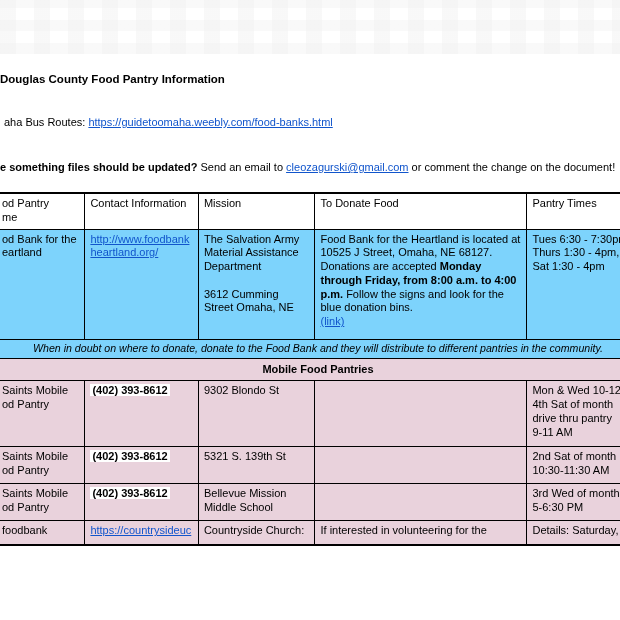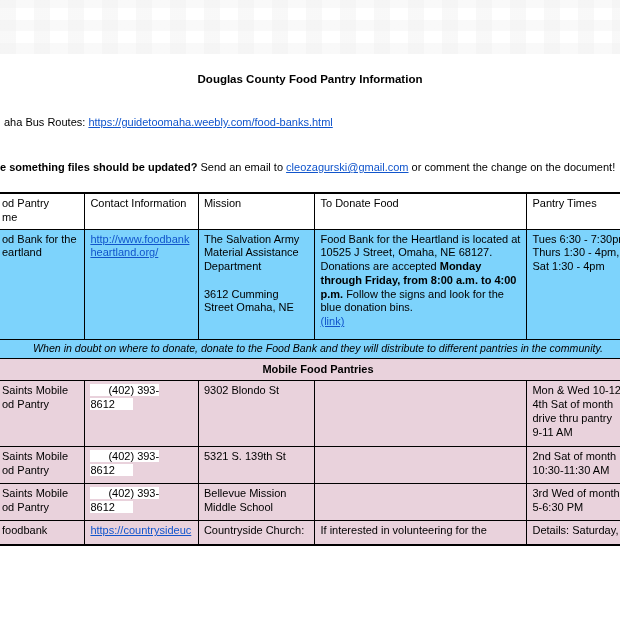--- a/index.html
+++ b/index.html
@@ -9,42 +9,42 @@
     font-family:"Liberation Sans","DejaVu Sans",sans-serif;
     font-size:11px;line-height:1.25;
   }
   a{color:#1155cc;text-decoration:underline;cursor:pointer;}
   .faded-pattern{
     position:absolute;top:0;left:0;width:620px;height:54px;
     background:
       repeating-linear-gradient(90deg,rgba(240,240,240,.45) 0 16px,rgba(255,255,255,0) 16px 34px),
       repeating-linear-gradient(0deg,rgba(243,243,243,.5) 0 11px,rgba(255,255,255,0) 11px 23px);
   }
-  .doc-title-block{position:absolute;top:72px;left:0;width:620px;text-align:center;}
+  .doc-title-block{position:absolute;top:72px;left:0;width:620px;}
   .doc-title{font-weight:bold;font-size:11.5px;}
   .doc-subtitle{font-weight:bold;font-style:italic;font-size:11.5px;margin-top:2px;}
   .intro-links{position:absolute;top:115px;left:4px;width:620px;line-height:15px;}
   .update-line{position:absolute;top:161px;left:0;width:624px;}
   .table-clip{
     position:absolute;top:192px;left:-2px;width:624px;height:352px;
     overflow:hidden;border-bottom:2px solid #000;
   }
   table{border-collapse:collapse;table-layout:fixed;width:640px;}
   td{
     border:1.5px solid #000;vertical-align:top;padding:3px 5px;
     font-size:11px;line-height:1.25;overflow:hidden;
   }
   tr.head-row td{border-top-width:2.5px;}
   td.c-name{padding-left:3px;padding-right:0;}
   .pre{white-space:pre-line;}
   .bg-blue{background:#7dd3fc;}
   .bg-pink{background:#e9d2dc;}
   .note-cell{font-style:italic;text-align:center;font-size:10.6px;padding:2px 0;}
   .section-cell{font-weight:bold;text-align:center;font-size:11px;padding:4px 0;}
-  .hl{background:#ffffff;padding:0 18px;}
+  .hl{background:#ffffff;padding:0 2px;font-weight:bold;}
   b{font-weight:bold;}
 </style>
 </head>
 <body>
 
 <div class="faded-pattern"></div>
 
 <div class="doc-title-block">
   <div class="doc-title">Douglas County Food Pantry Information</div>
 </div>

